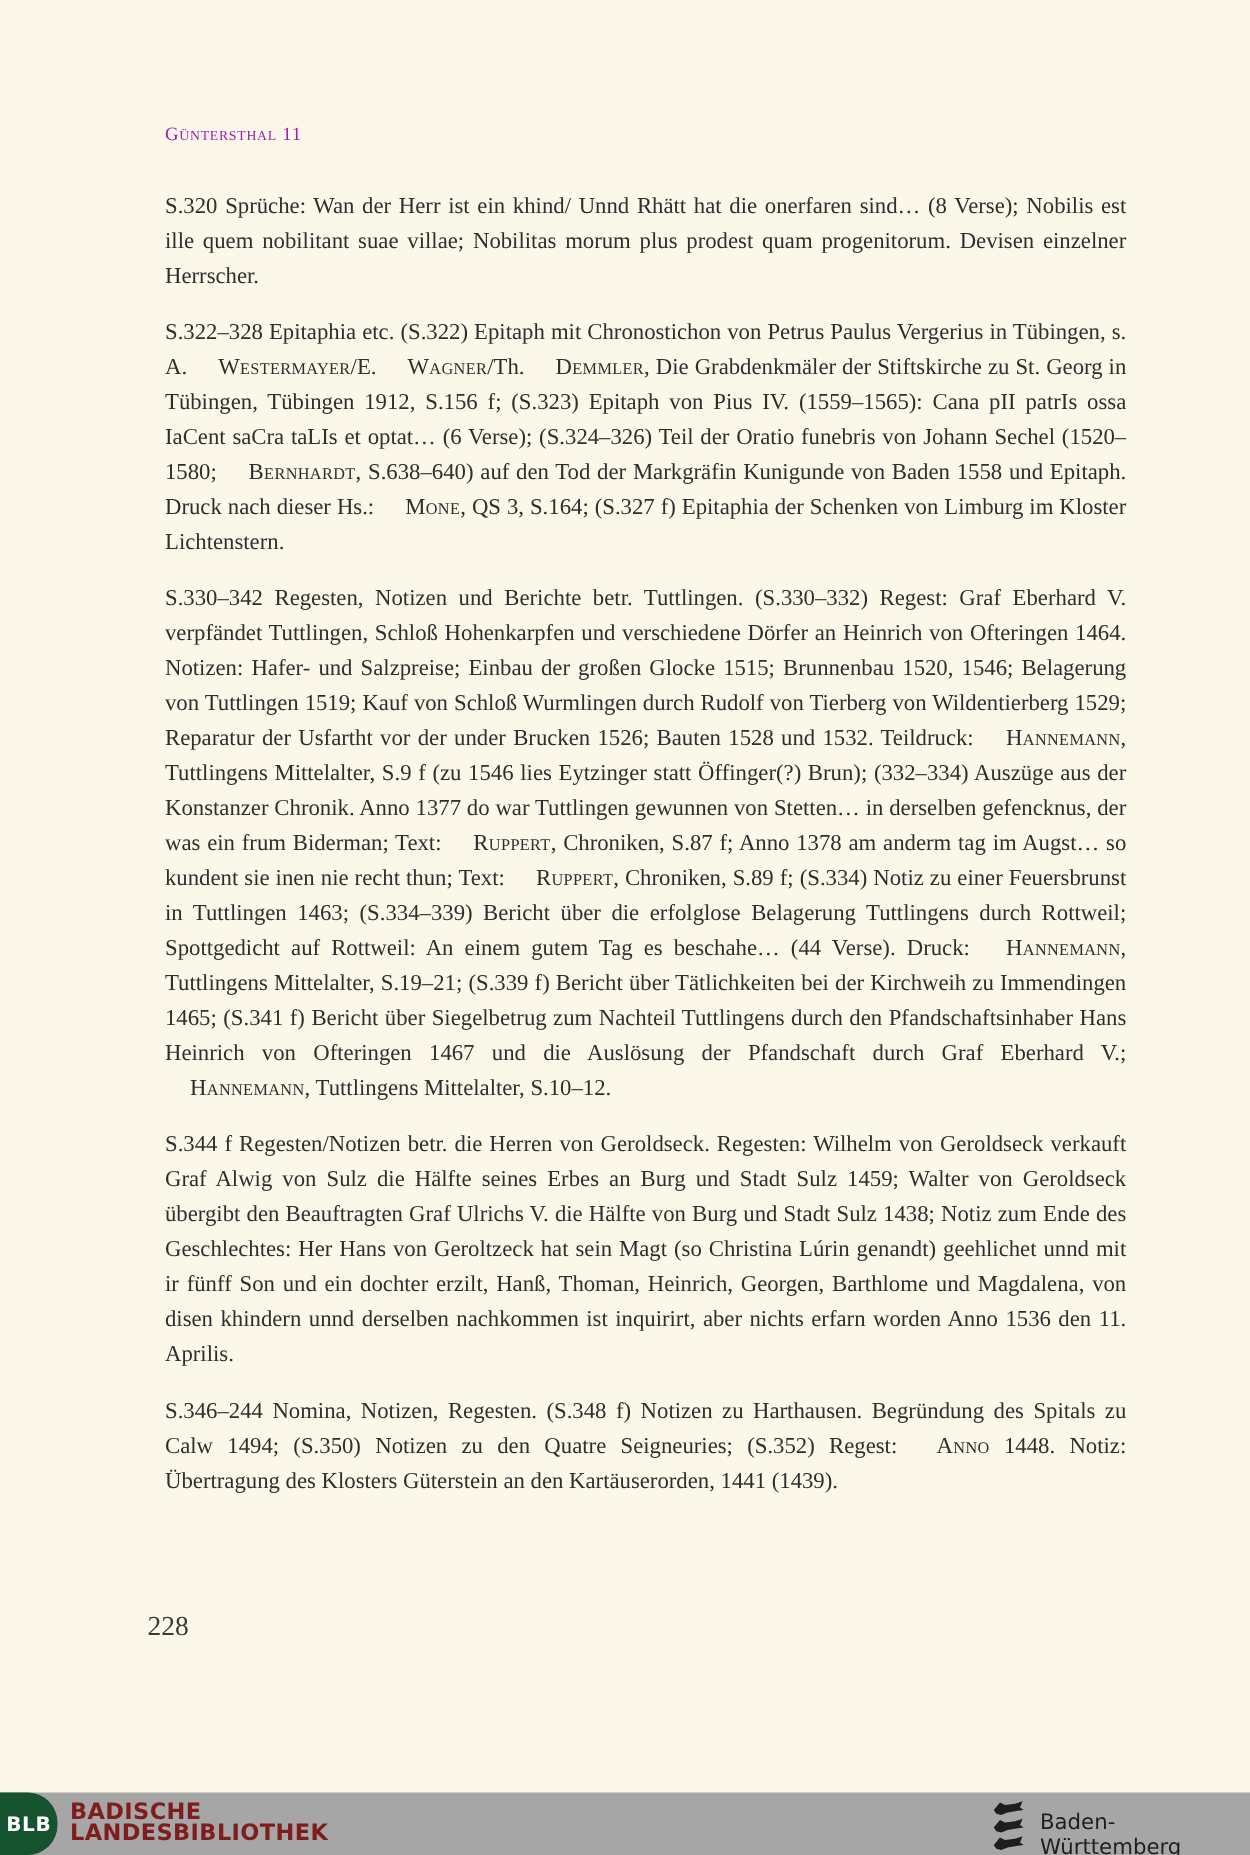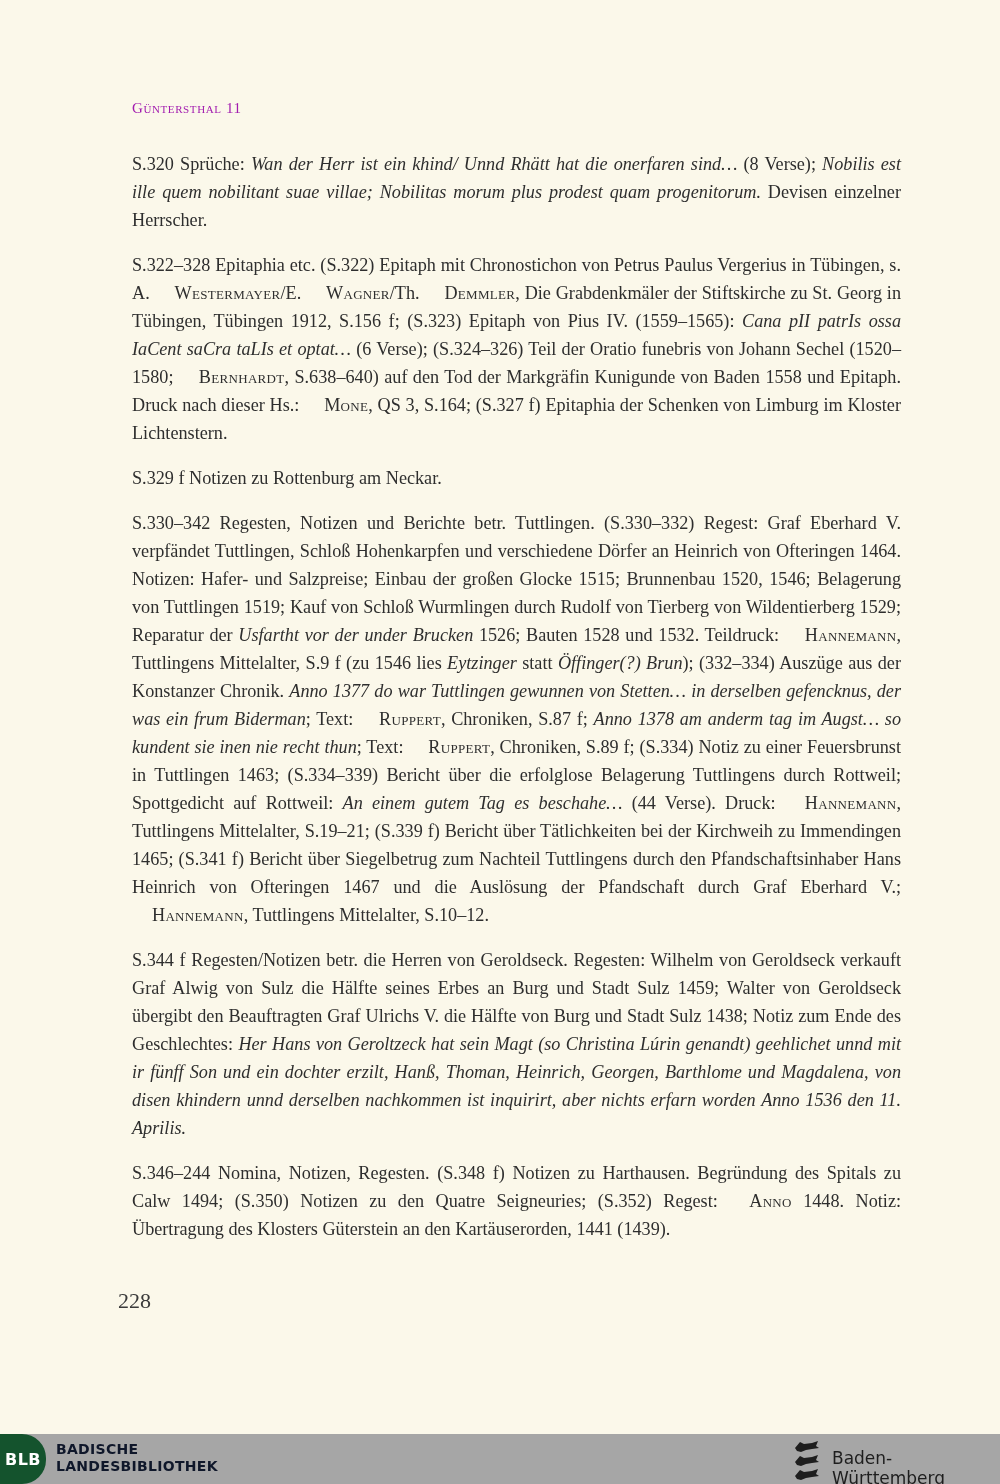--- a/index.html
+++ b/index.html
@@ -13,55 +13,54 @@
   .running-head {
     position: absolute; left: 132px; top: 100px;
     font-size: 15px; letter-spacing: 0.6px; font-variant: small-caps; color: #a21caf;
   }
   .body-text {
     position: absolute; left: 132px; top: 150px; width: 769px;
     font-size: 18.2px; line-height: 28px; text-align: justify; hyphens: manual;
   }
   .para { margin: 0 0 17px 0; }
   .para span { }
-  .it { font-style: italic; }
+  .it { }
   .sc { font-variant: small-caps; letter-spacing: 0.3px; margin-left: 20px; }
   .page-number {
     position: absolute; left: 118px; top: 1288px; font-size: 22px; color: #3a3a3a;
   }
   .footer {
     position: absolute; left: 0; top: 1434px; width: 1000px; height: 50px;
     background: #a6a6a6;
     font-family: "DejaVu Sans", "Liberation Sans", sans-serif;
   }
   .blb-badge {
     position: absolute; left: 0; top: 0; width: 46px; height: 50px;
     background: #14532d; border-radius: 0 24px 24px 0;
     color: #ffffff; font-weight: bold; font-size: 16px;
     display: flex; align-items: center; justify-content: center; letter-spacing: 0.5px;
   }
   .blb-name {
-    position: absolute; left: 56px; top: 7px; font-weight: bold; font-size: 14px;
-    line-height: 17px; color: #0f172a; letter-spacing: 0.3px;
+    position: absolute; left: 56px; top: 7px; font-weight: bold; font-size: 18px;
+    line-height: 17px; color: #7f1d1d; letter-spacing: 0.3px;
   }
   .bw-logo { position: absolute; left: 792px; top: 4px; width: 30px; height: 44px; }
   .bw-name {
     position: absolute; left: 832px; top: 14px; font-size: 17px; color: #1e1e1e;
   }
 </style>
 </head>
 <body>
 
 <div class="page">
   <div class="running-head">Güntersthal 11</div>
 
   <div class="body-text">
     <p class="para"><span>S.320 Sprüche: </span><span class="it">Wan der Herr ist ein khind/ Unnd Rhätt hat die onerfaren sind…</span><span> (8 Verse); </span><span class="it">Nobilis est ille quem nobilitant suae villae; Nobilitas morum plus prodest quam progenitorum.</span><span> Devisen einzelner Herrscher.</span></p>
     <p class="para"><span>S.322–328 Epitaphia etc. (S.322) Epitaph mit Chronostichon von Petrus Paulus Vergerius in Tübingen, s. A. </span><span class="sc">Westermayer</span><span>/E. </span><span class="sc">Wagner</span><span>/Th. </span><span class="sc">Demmler</span><span>, Die Grabdenkmäler der Stiftskir­che zu St. Georg in Tübingen, Tübingen 1912, S.156 f; (S.323) Epitaph von Pius IV. (1559–1565): </span><span class="it">Cana pII patrIs ossa IaCent saCra taLIs et optat…</span><span> (6 Verse); (S.324–326) Teil der Ora­tio funebris von Johann Sechel (1520–1580; </span><span class="sc">Bernhardt</span><span>, S.638–640) auf den Tod der Mark­gräfin Kunigunde von Baden 1558 und Epitaph. Druck nach dieser Hs.: </span><span class="sc">Mone</span><span>, QS 3, S.164; (S.327 f) Epitaphia der Schenken von Limburg im Kloster Lichtenstern.</span></p>
-    <p class="para"><span>S.329 f Notizen zu Rottenburg am Neckar.</span></p>
     <p class="para"><span>S.330–342 Regesten, Notizen und Berichte betr. Tuttlingen. (S.330–332) Regest: Graf Eber­hard V. verpfändet Tuttlingen, Schloß Hohenkarpfen und verschiedene Dörfer an Heinrich von Ofteringen 1464. Notizen: Hafer- und Salzpreise; Einbau der großen Glocke 1515; Brunnenbau 1520, 1546; Belagerung von Tuttlingen 1519; Kauf von Schloß Wurmlingen durch Rudolf von Tierberg von Wildentierberg 1529; Reparatur der </span><span class="it">Usfartht vor der under Brucken</span><span> 1526; Bauten 1528 und 1532. Teildruck: </span><span class="sc">Hannemann</span><span>, Tuttlingens Mittelalter, S.9 f (zu 1546 lies </span><span class="it">Eytzinger</span><span> statt </span><span class="it">Öffinger(?) Brun</span><span>); (332–334) Auszüge aus der Konstanzer Chro­nik. </span><span class="it">Anno 1377 do war Tuttlingen gewunnen von Stetten… in derselben gefencknus, der was ein frum Biderman</span><span>; Text: </span><span class="sc">Ruppert</span><span>, Chroniken, S.87 f; </span><span class="it">Anno 1378 am anderm tag im Augst… so kundent sie inen nie recht thun</span><span>; Text: </span><span class="sc">Ruppert</span><span>, Chroniken, S.89 f; (S.334) Notiz zu einer Feuersbrunst in Tuttlingen 1463; (S.334–339) Bericht über die erfolglose Belagerung Tuttlin­gens durch Rottweil; Spottgedicht auf Rottweil: </span><span class="it">An einem gutem Tag es beschahe…</span><span> (44 Verse). Druck: </span><span class="sc">Hannemann</span><span>, Tuttlingens Mittelalter, S.19–21; (S.339 f) Bericht über Tätlichkeiten bei der Kirchweih zu Immendingen 1465; (S.341 f) Bericht über Siegelbetrug zum Nachteil Tutt­lingens durch den Pfandschaftsinhaber Hans Heinrich von Ofteringen 1467 und die Auslösung der Pfandschaft durch Graf Eberhard V.; </span><span class="sc">Hannemann</span><span>, Tuttlingens Mittelalter, S.10–12.</span></p>
     <p class="para"><span>S.344 f Regesten/Notizen betr. die Herren von Geroldseck. Regesten: Wilhelm von Gerolds­eck verkauft Graf Alwig von Sulz die Hälfte seines Erbes an Burg und Stadt Sulz 1459; Wal­ter von Geroldseck übergibt den Beauftragten Graf Ulrichs V. die Hälfte von Burg und Stadt Sulz 1438; Notiz zum Ende des Geschlechtes: </span><span class="it">Her Hans von Geroltzeck hat sein Magt (so Christina Lúrin genandt) geehlichet unnd mit ir fünff Son und ein dochter erzilt, Hanß, Thoman, Heinrich, Georgen, Barthlome und Magdalena, von disen khindern unnd derselben nachkommen ist inquirirt, aber nichts erfarn worden Anno 1536 den 11. Aprilis.</span></p>
     <p class="para"><span>S.346–244 Nomina, Notizen, Regesten. (S.348 f) Notizen zu Harthausen. Begründung des Spitals zu Calw 1494; (S.350) Notizen zu den Quatre Seigneuries; (S.352) Regest: </span><span class="sc">Anno</span><span> 1448. Notiz: Übertragung des Klosters Güterstein an den Kartäuserorden, 1441 (1439).</span></p>
   </div>
 
   <div class="page-number">228</div>
 </div>
 
 <div class="footer">
   <div class="blb-badge">BLB</div>

